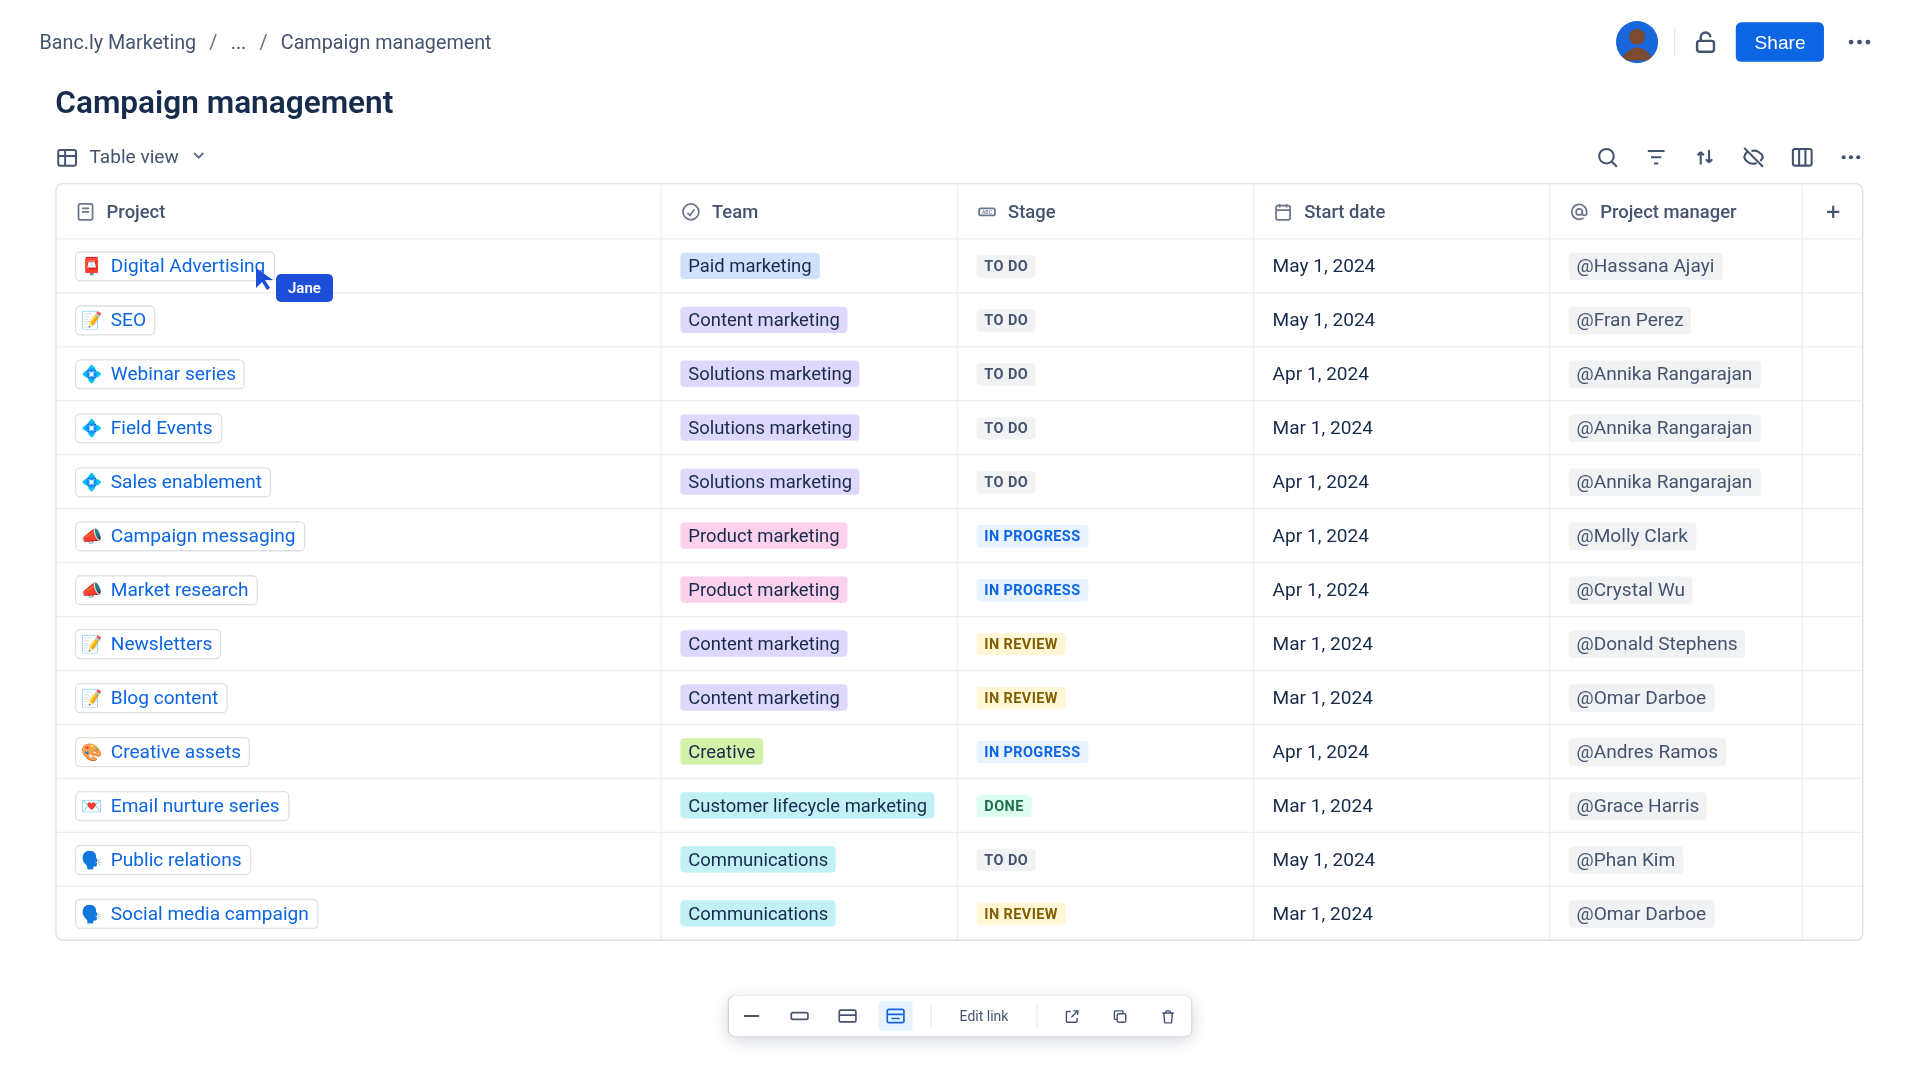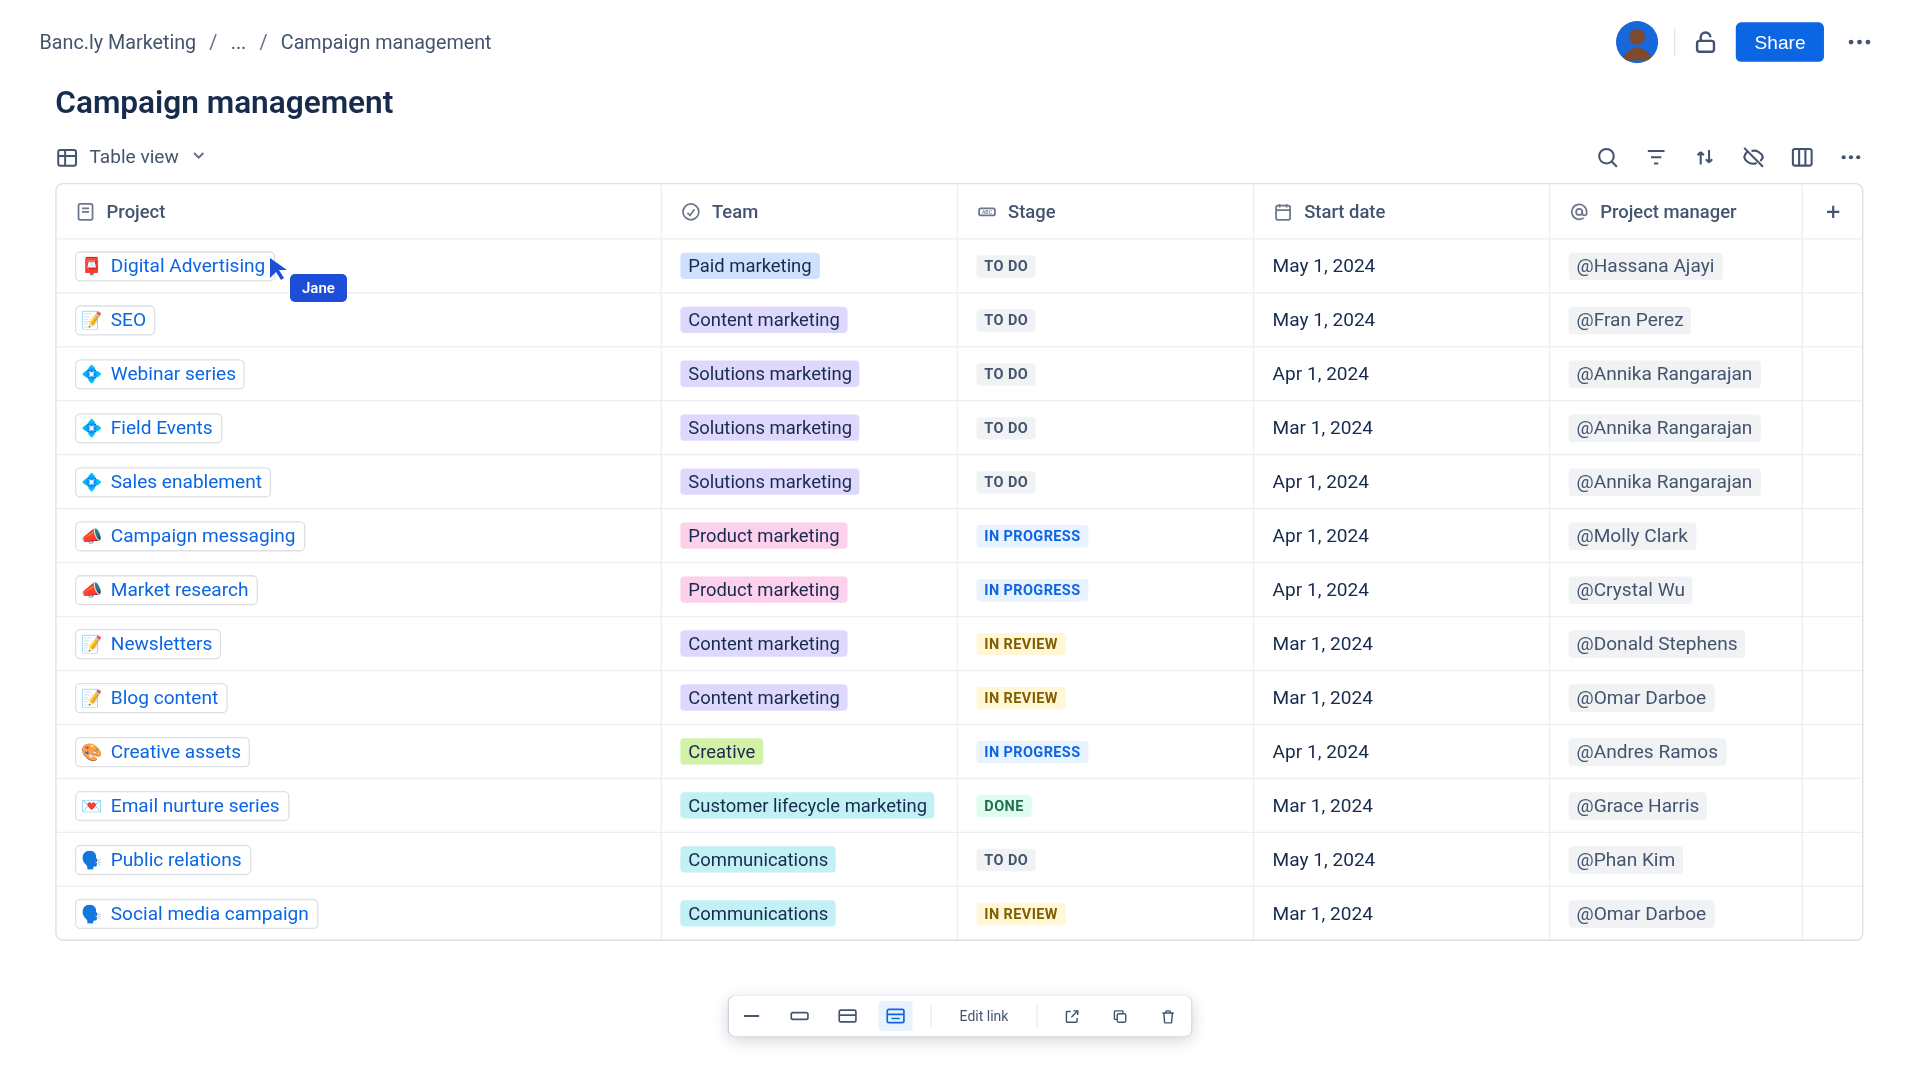--- a/index.html
+++ b/index.html
@@ -122,22 +122,22 @@
 
   .pm-chip {
     display:inline-flex; align-items:center;
     background:#F1F2F4; color:#44546F;
     border-radius:3px; padding:2px 6px; font-size:14.5px;
   }
 
   
   .presence {
     position:absolute;
-    left:268px; top:256px;
-    display:flex; align-items:flex-start;
+    left:254px; top:256px;
+    display:flex; align-items:center;
     pointer-events:none;
     z-index:50;
   }
   .presence svg { display:block; }
   .presence-label {
     background:#1D4ED8; color:#fff; font-weight:600;
     padding:5px 12px; border-radius:5px; font-size:15px;
     margin-left:0px; margin-top:18px;
   }
 

